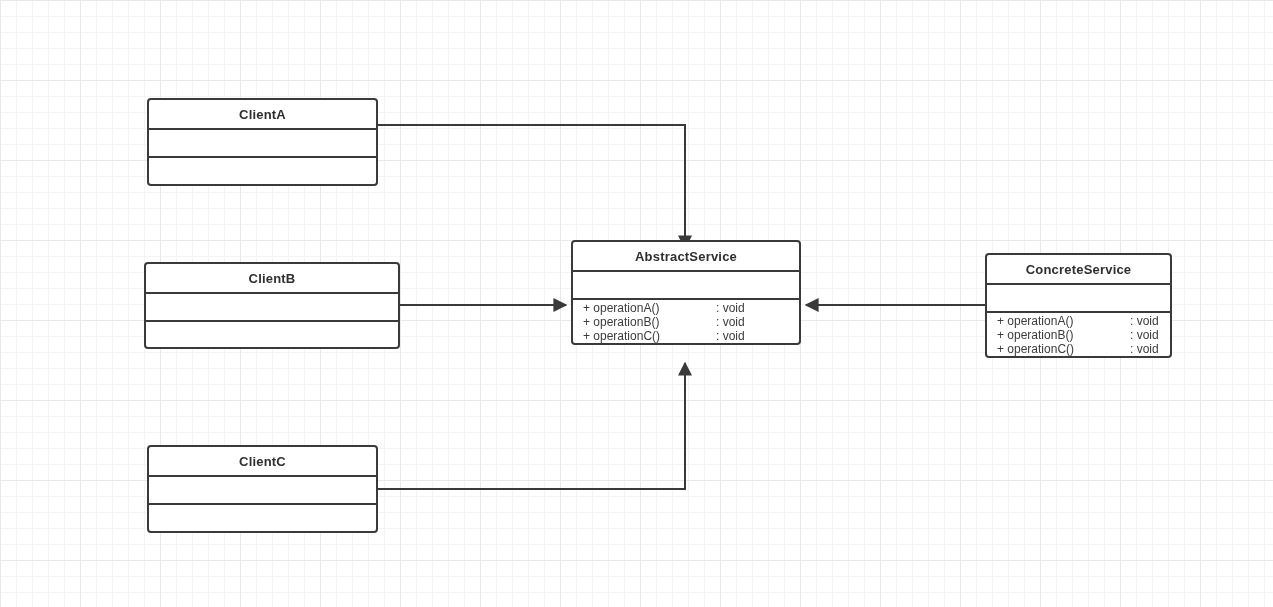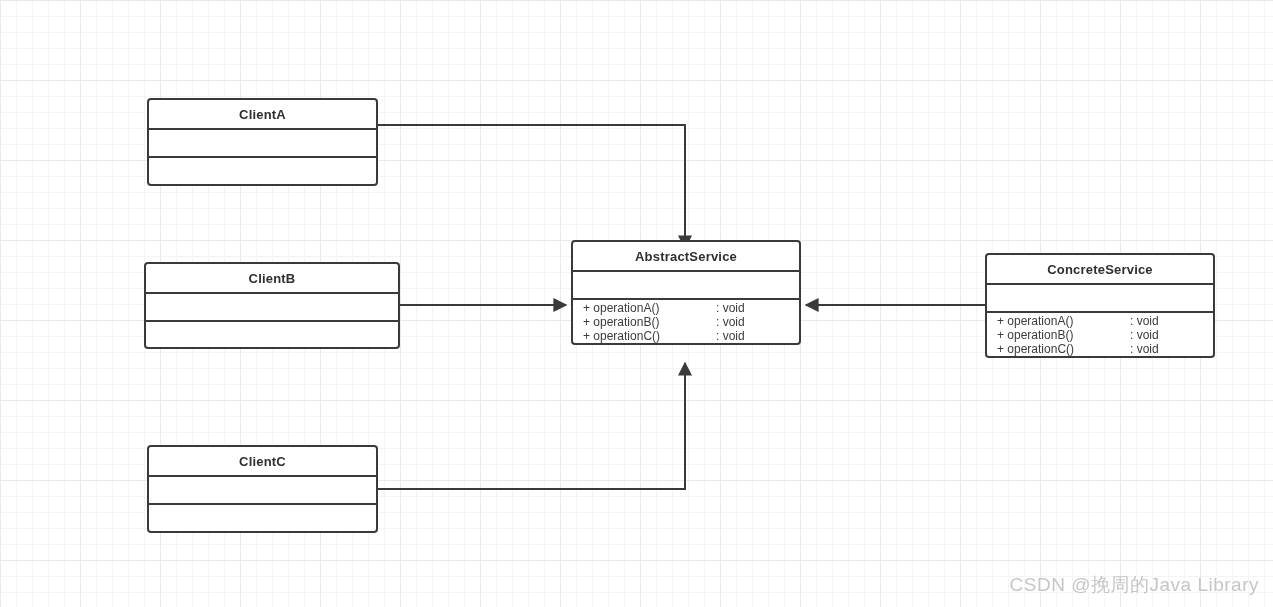--- a/index.html
+++ b/index.html
@@ -116,34 +116,33 @@
         <span class="method-sig">+ operationB()</span>
         <span class="method-type">: void</span>
       </div>
       <div class="method-row">
         <span class="method-sig">+ operationC()</span>
         <span class="method-type">: void</span>
       </div>
     </div>
   </div>
 
-  <div class="uml-class" style="left:985px; top:253px; width:230px; height:105px;">
+  <div class="uml-class" style="left:985px; top:253px; width:187px; height:105px;">
     <div class="uml-title">ConcreteService</div>
     <div class="uml-section sec-empty"></div>
     <div class="uml-section sec-methods">
       <div class="method-row">
         <span class="method-sig">+ operationA()</span>
         <span class="method-type">: void</span>
       </div>
       <div class="method-row">
         <span class="method-sig">+ operationB()</span>
         <span class="method-type">: void</span>
       </div>
       <div class="method-row">
         <span class="method-sig">+ operationC()</span>
         <span class="method-type">: void</span>
       </div>
     </div>
   </div>
 
-  <div class="watermark">CSDN @挽周的Java Library</div>
 
 </div>
 
 </body></html>

